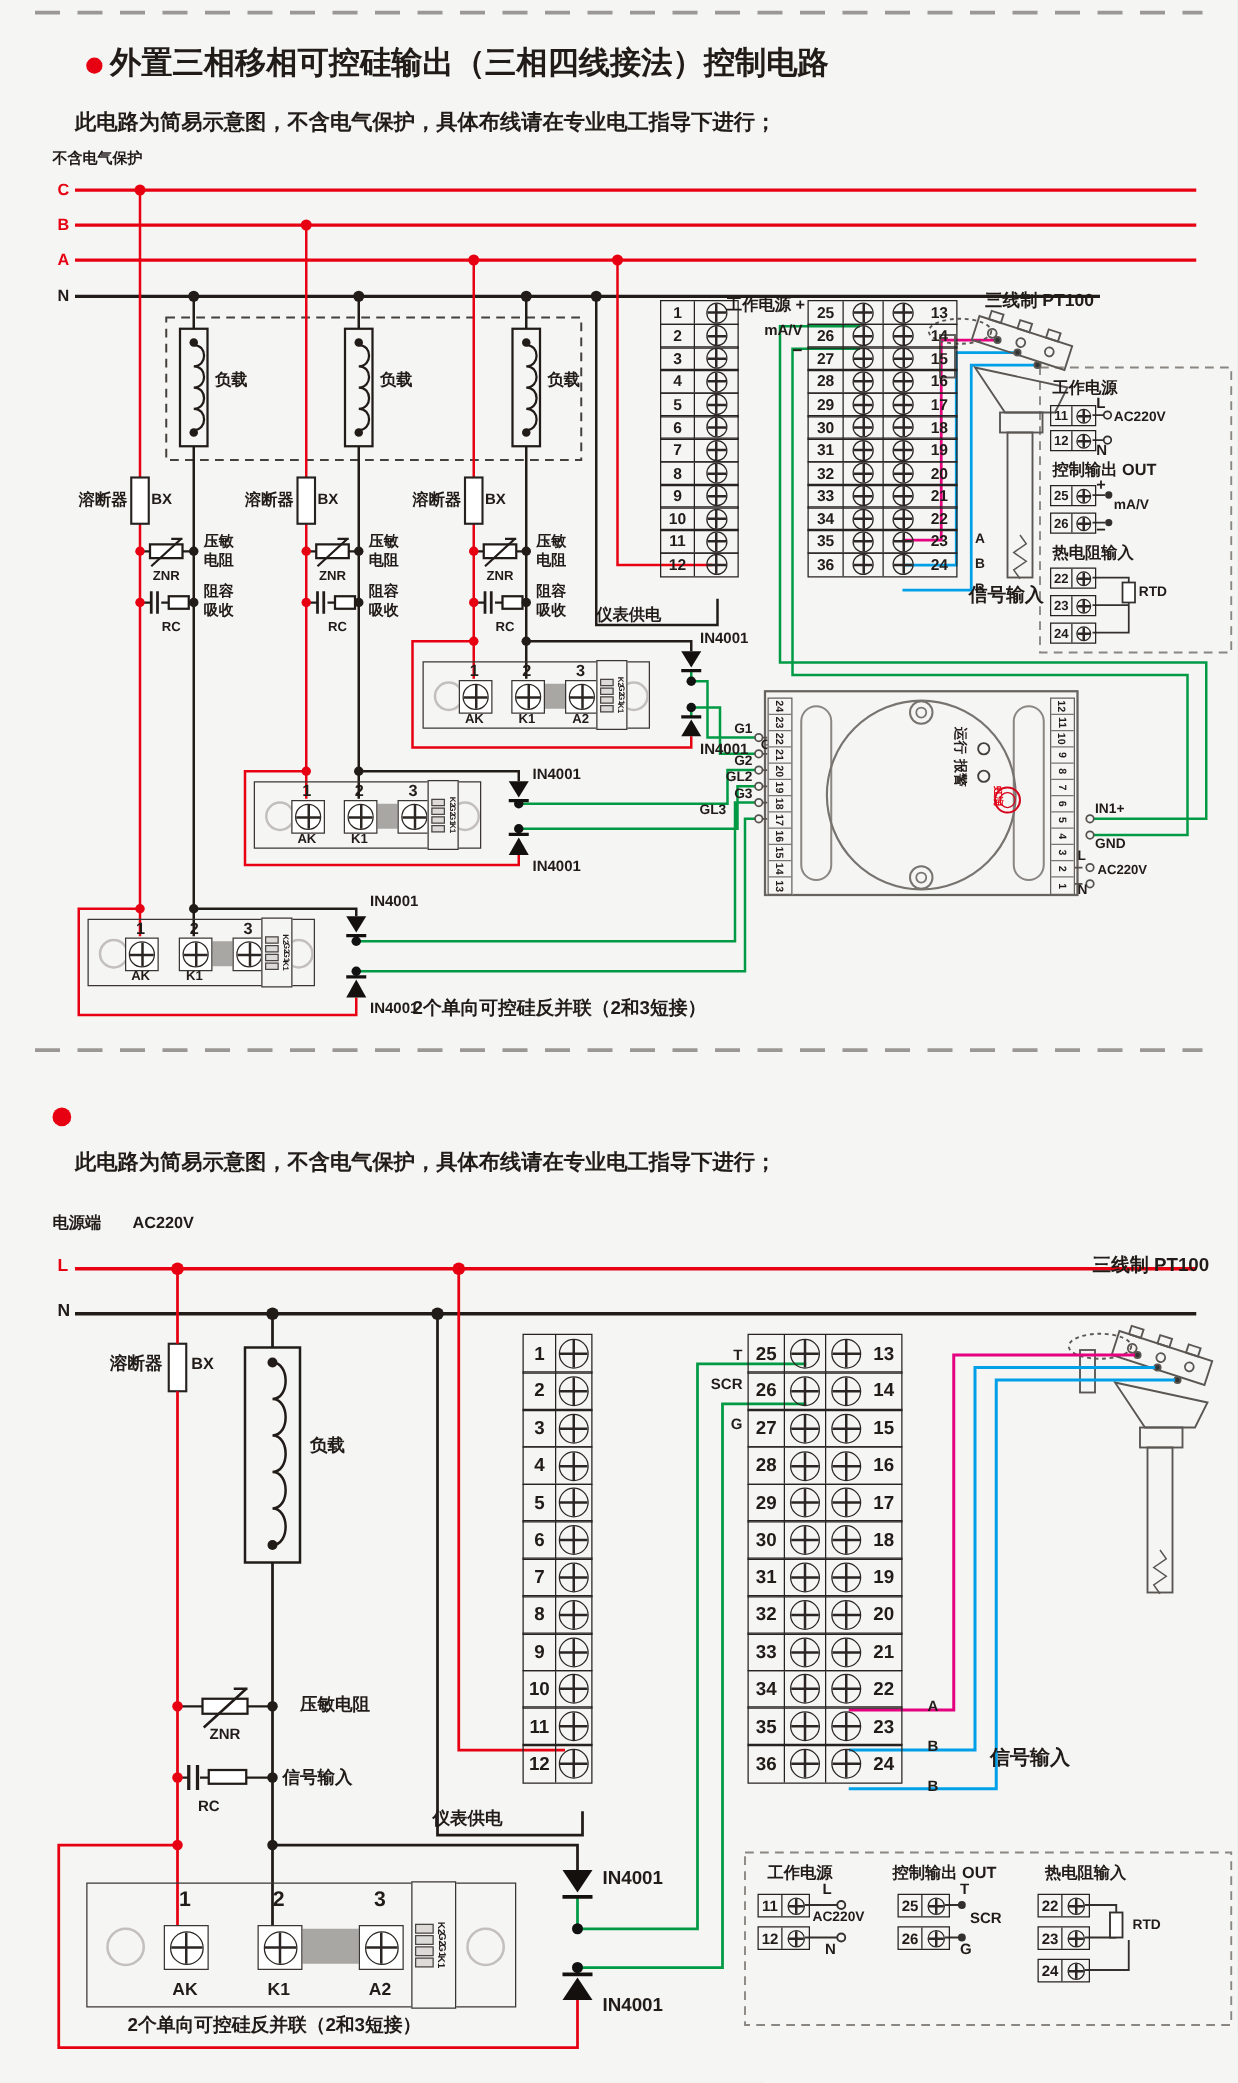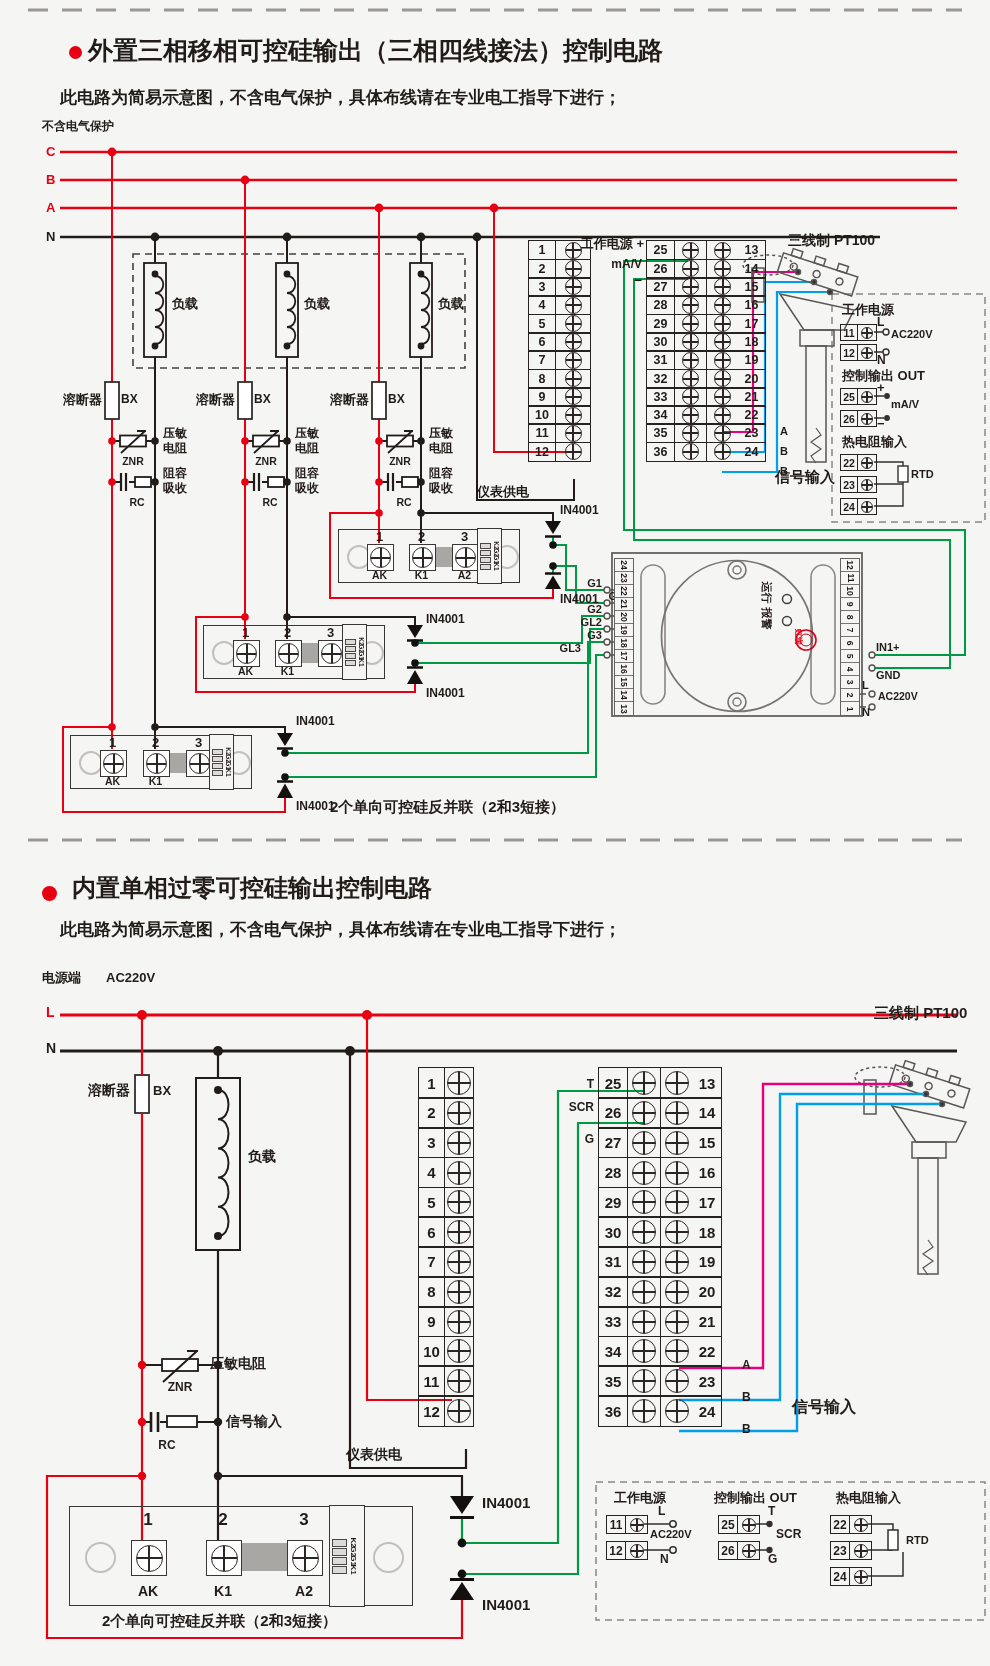--- a/index.html
+++ b/index.html
@@ -845,30 +845,29 @@
     </div>
 <div class="mcell mc1" style="left:840px;top:498px">
       <span class="mnum">24</span>
       <span class="mscr">
         <span class="screw s11"></span>
       </span>
     </div>
 <span class="t fs11" style="left:911px;top:468px">RTD</span>
 
 <span class="bullet" style="left:42px;top:886px;width:15px;height:15px"></span>
-<span class="t fs24" style="left:72px;top:874px">内置单相过零可控硅输出控制电路</span>
 <span class="t fs19" style="left:60px;top:920px">此电路为简易示意图，不含电气保护，具体布线请在专业电工指导下进行；</span>
 <span class="t fs13" style="left:42px;top:970px">电源端</span>
 <span class="t fs13" style="left:106px;top:970px">AC220V</span>
 <span class="t fs14 red" style="left:46px;top:1004px">L</span>
 <span class="t fs14" style="left:46px;top:1040px">N</span>
 <span class="t fs14 rgt" style="left:60px;top:1082px;width:70px">溶断器</span>
 <span class="t fs13" style="left:153px;top:1083px">BX</span>
 <span class="t fs14" style="left:248px;top:1148px">负载</span>
-<span class="t fs14" style="left:210px;top:1355px">压敏电阻</span>
+<span class="t fs14" style="left:240px;top:1355px">压敏电阻</span>
 <span class="t fs12 ctr" style="left:162px;top:1380px;width:36px">ZNR</span>
 <span class="t fs14" style="left:226px;top:1413px">信号输入</span>
 <span class="t fs12 ctr" style="left:152px;top:1438px;width:30px">RC</span>
 
 <div class="tb b2" style="left:418px;top:1069px">
   <div>
 
   <div class="trow">
       <span class="tnum">1</span>
       <span class="tscrew">

